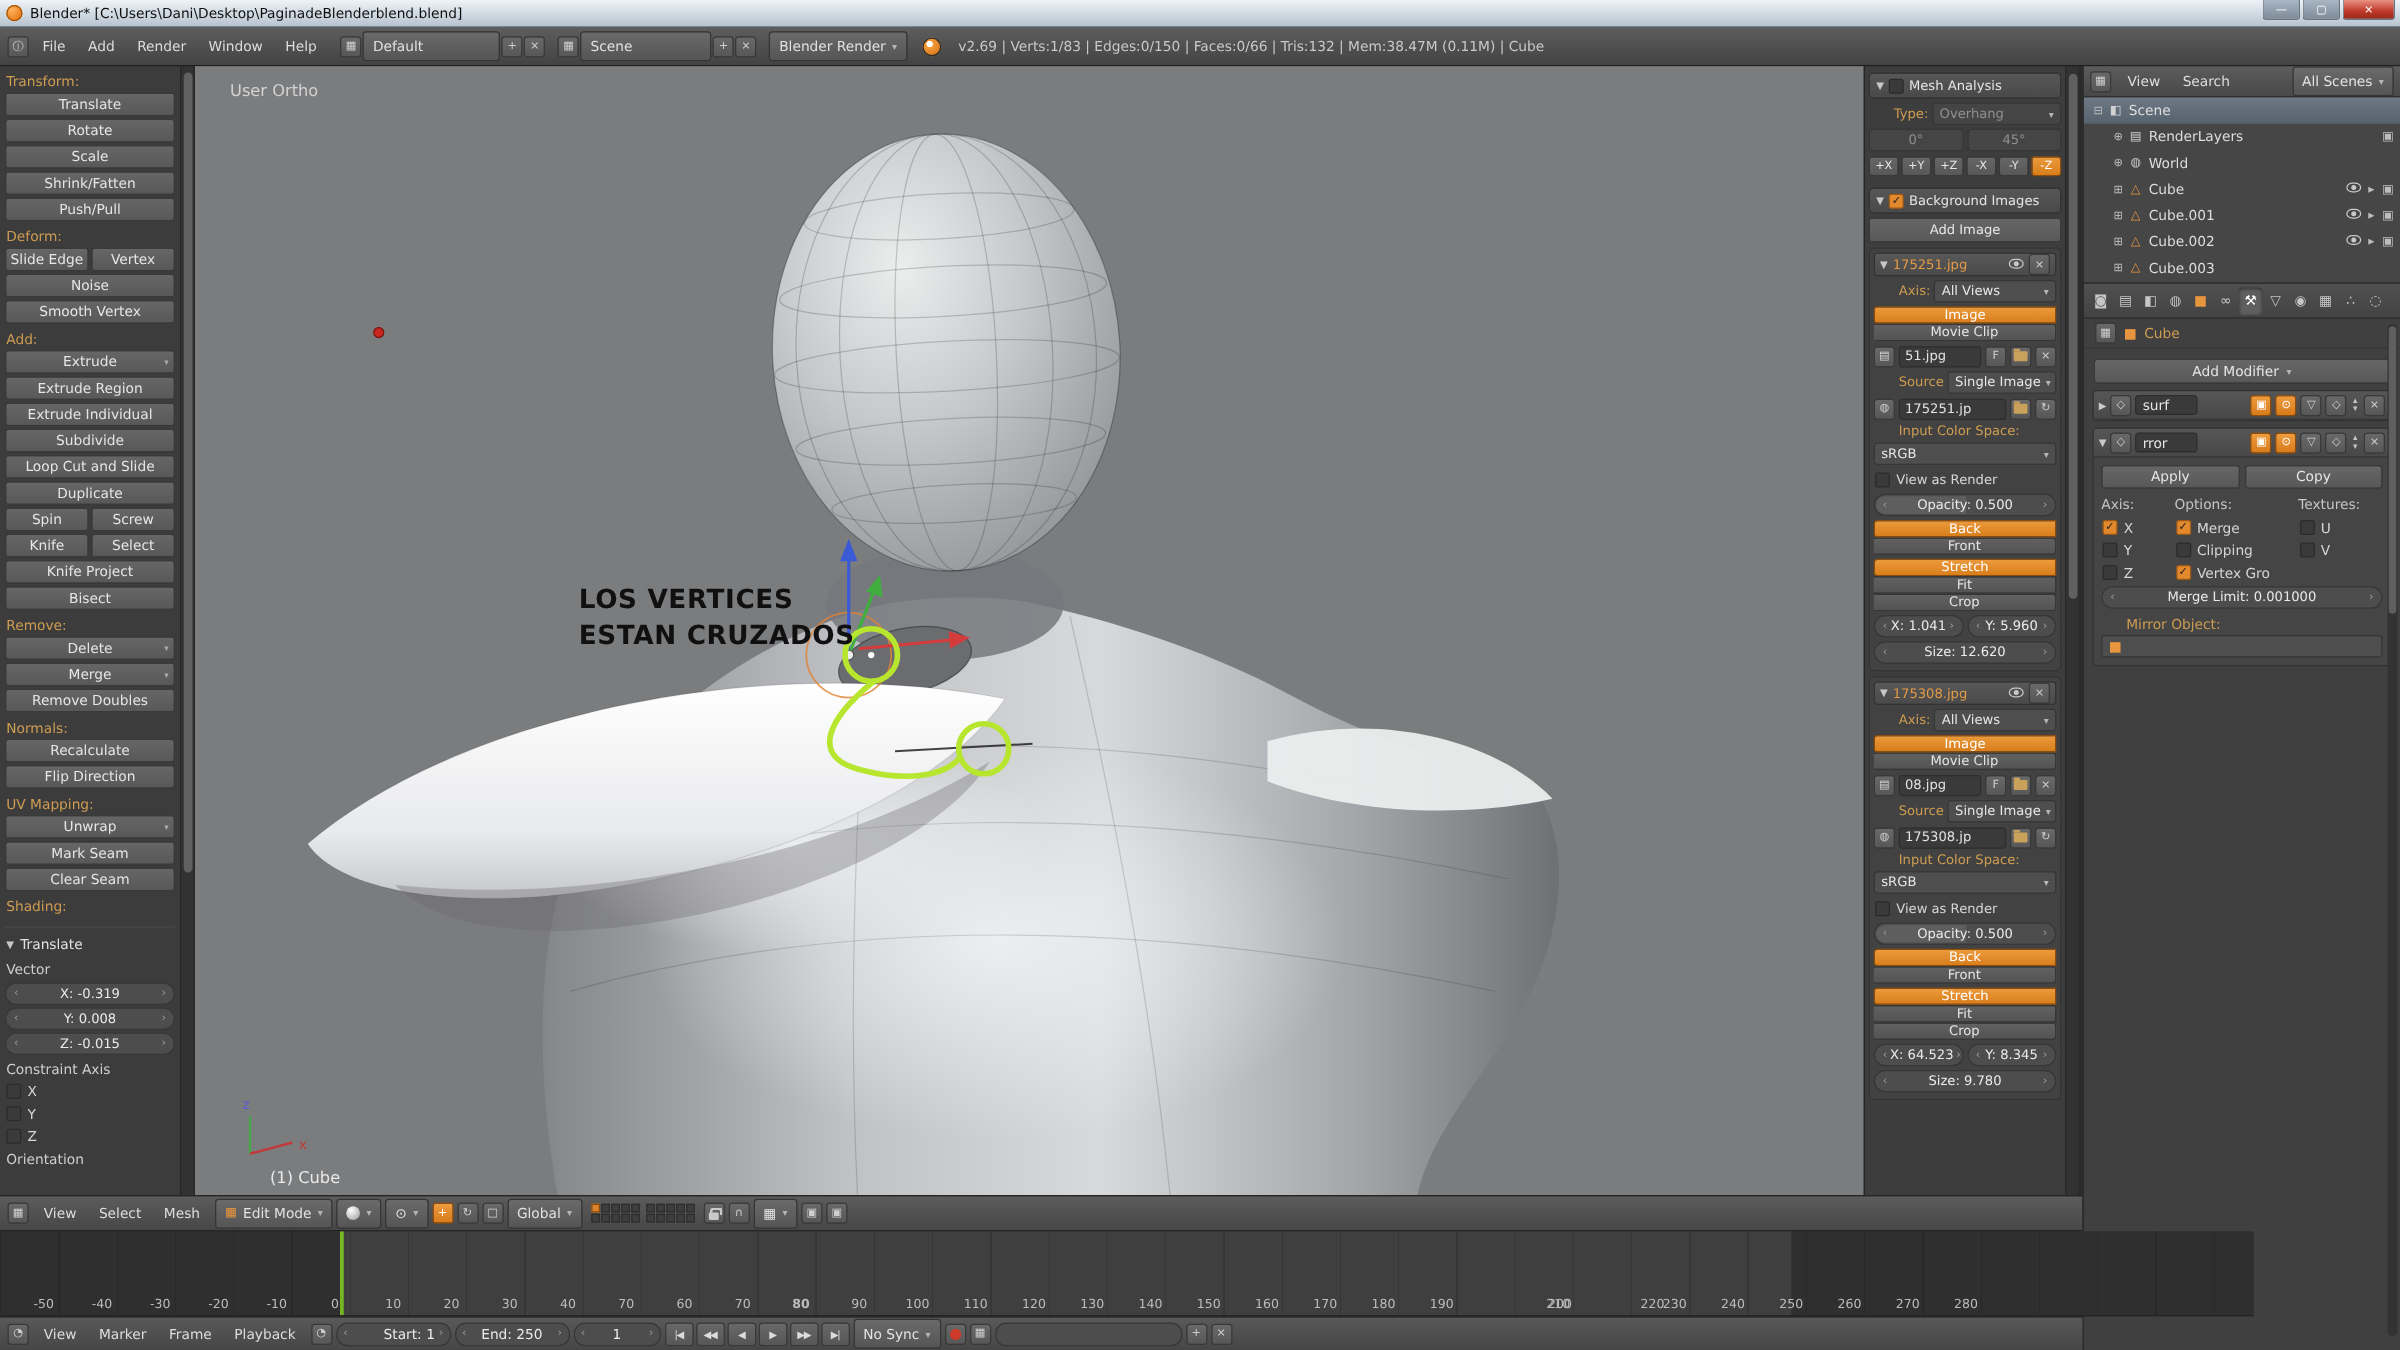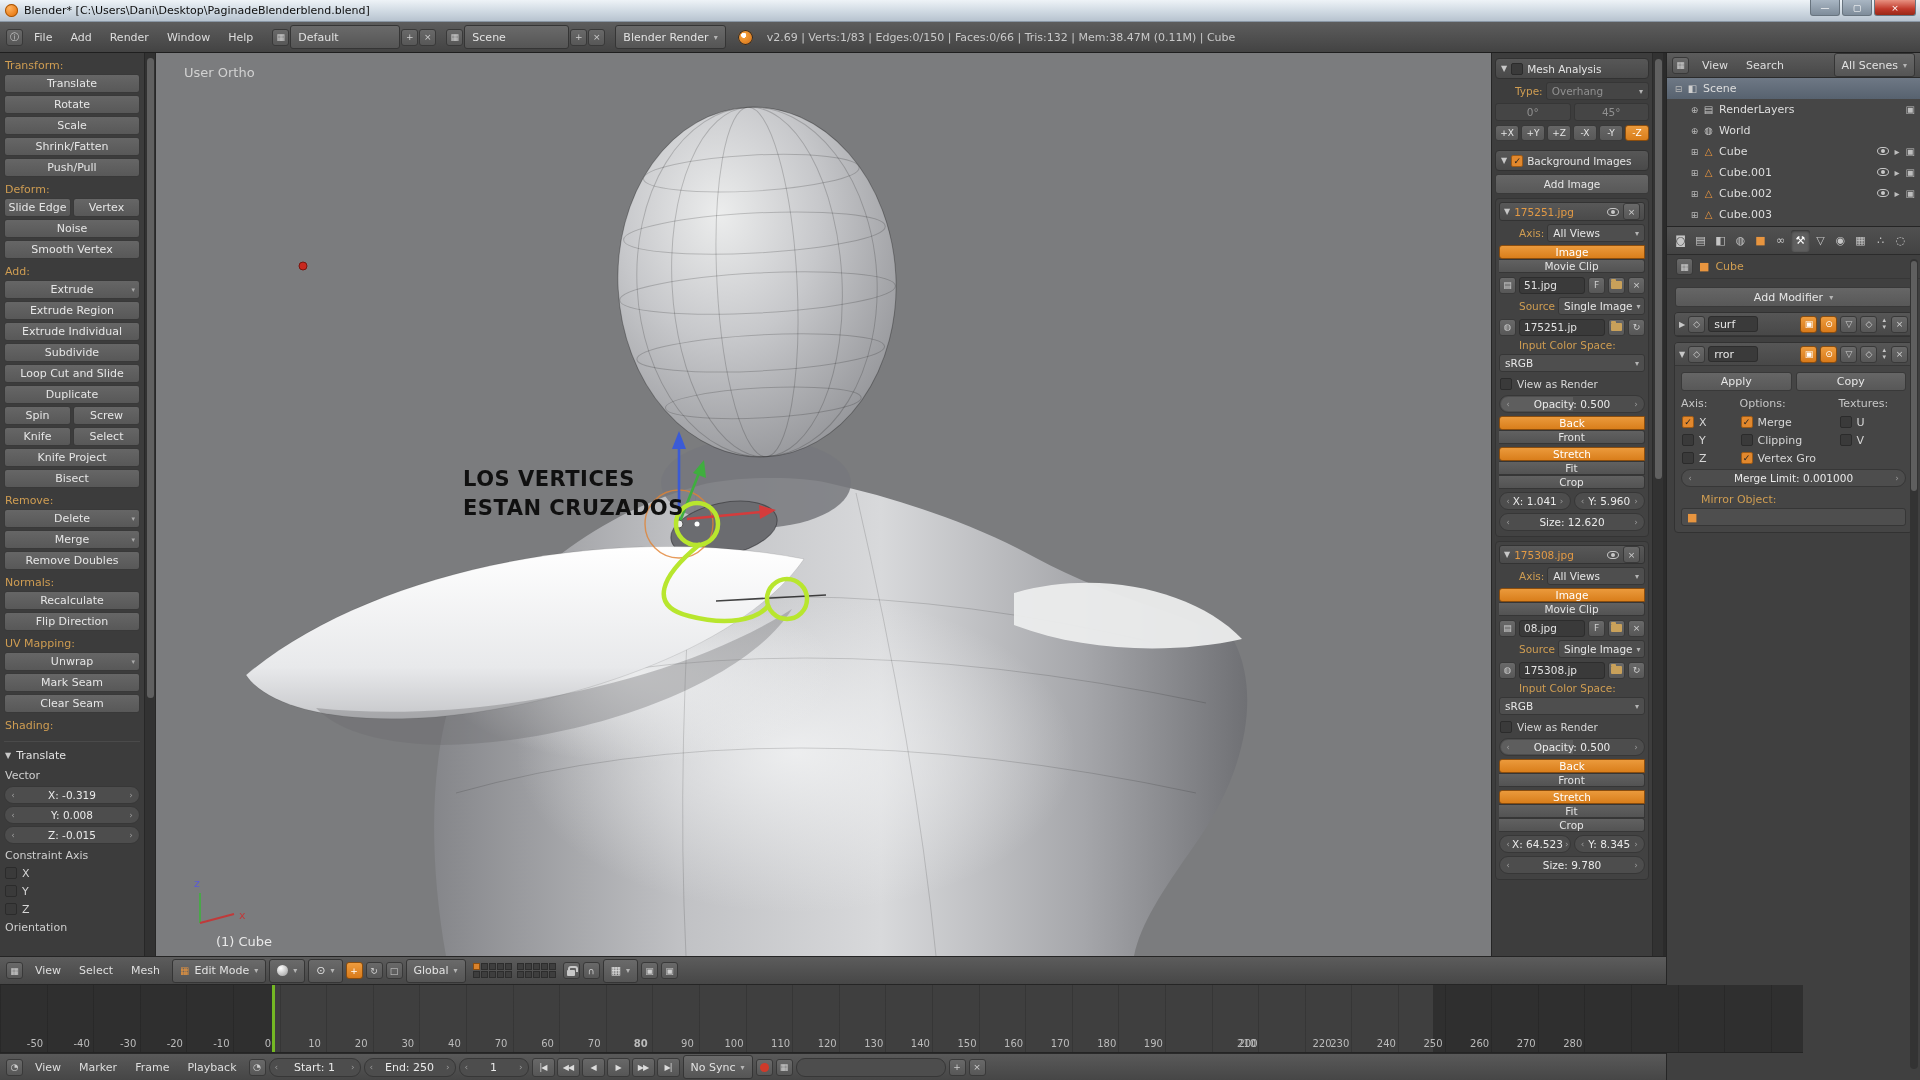--- a/index.html
+++ b/index.html
@@ -924,21 +924,21 @@
     <span class="mini">◔</span>
     <div id="tl-menus" style="display:flex">
         <div class="menu-item">View</div>
         <div class="menu-item">Marker</div>
         <div class="menu-item">Frame</div>
         <div class="menu-item">Playback</div>
       </div>
     <span class="mini">◔</span>
     <span class="tpill" style="width:92px">
         <span class="arr">‹</span>
-        <span style="flex:1;text-align:center">Start: 1</span>
+        <span style="flex:1;text-align:right">Start: 1</span>
         <span class="arr">›</span>
       </span>
     <span class="tpill" style="width:92px">
         <span class="arr">‹</span>
         <span style="flex:1;text-align:center">End: 250</span>
         <span class="arr">›</span>
       </span>
     <span class="tpill" style="width:70px">
         <span class="arr">‹</span>
         <span style="flex:1;text-align:center">1</span>

